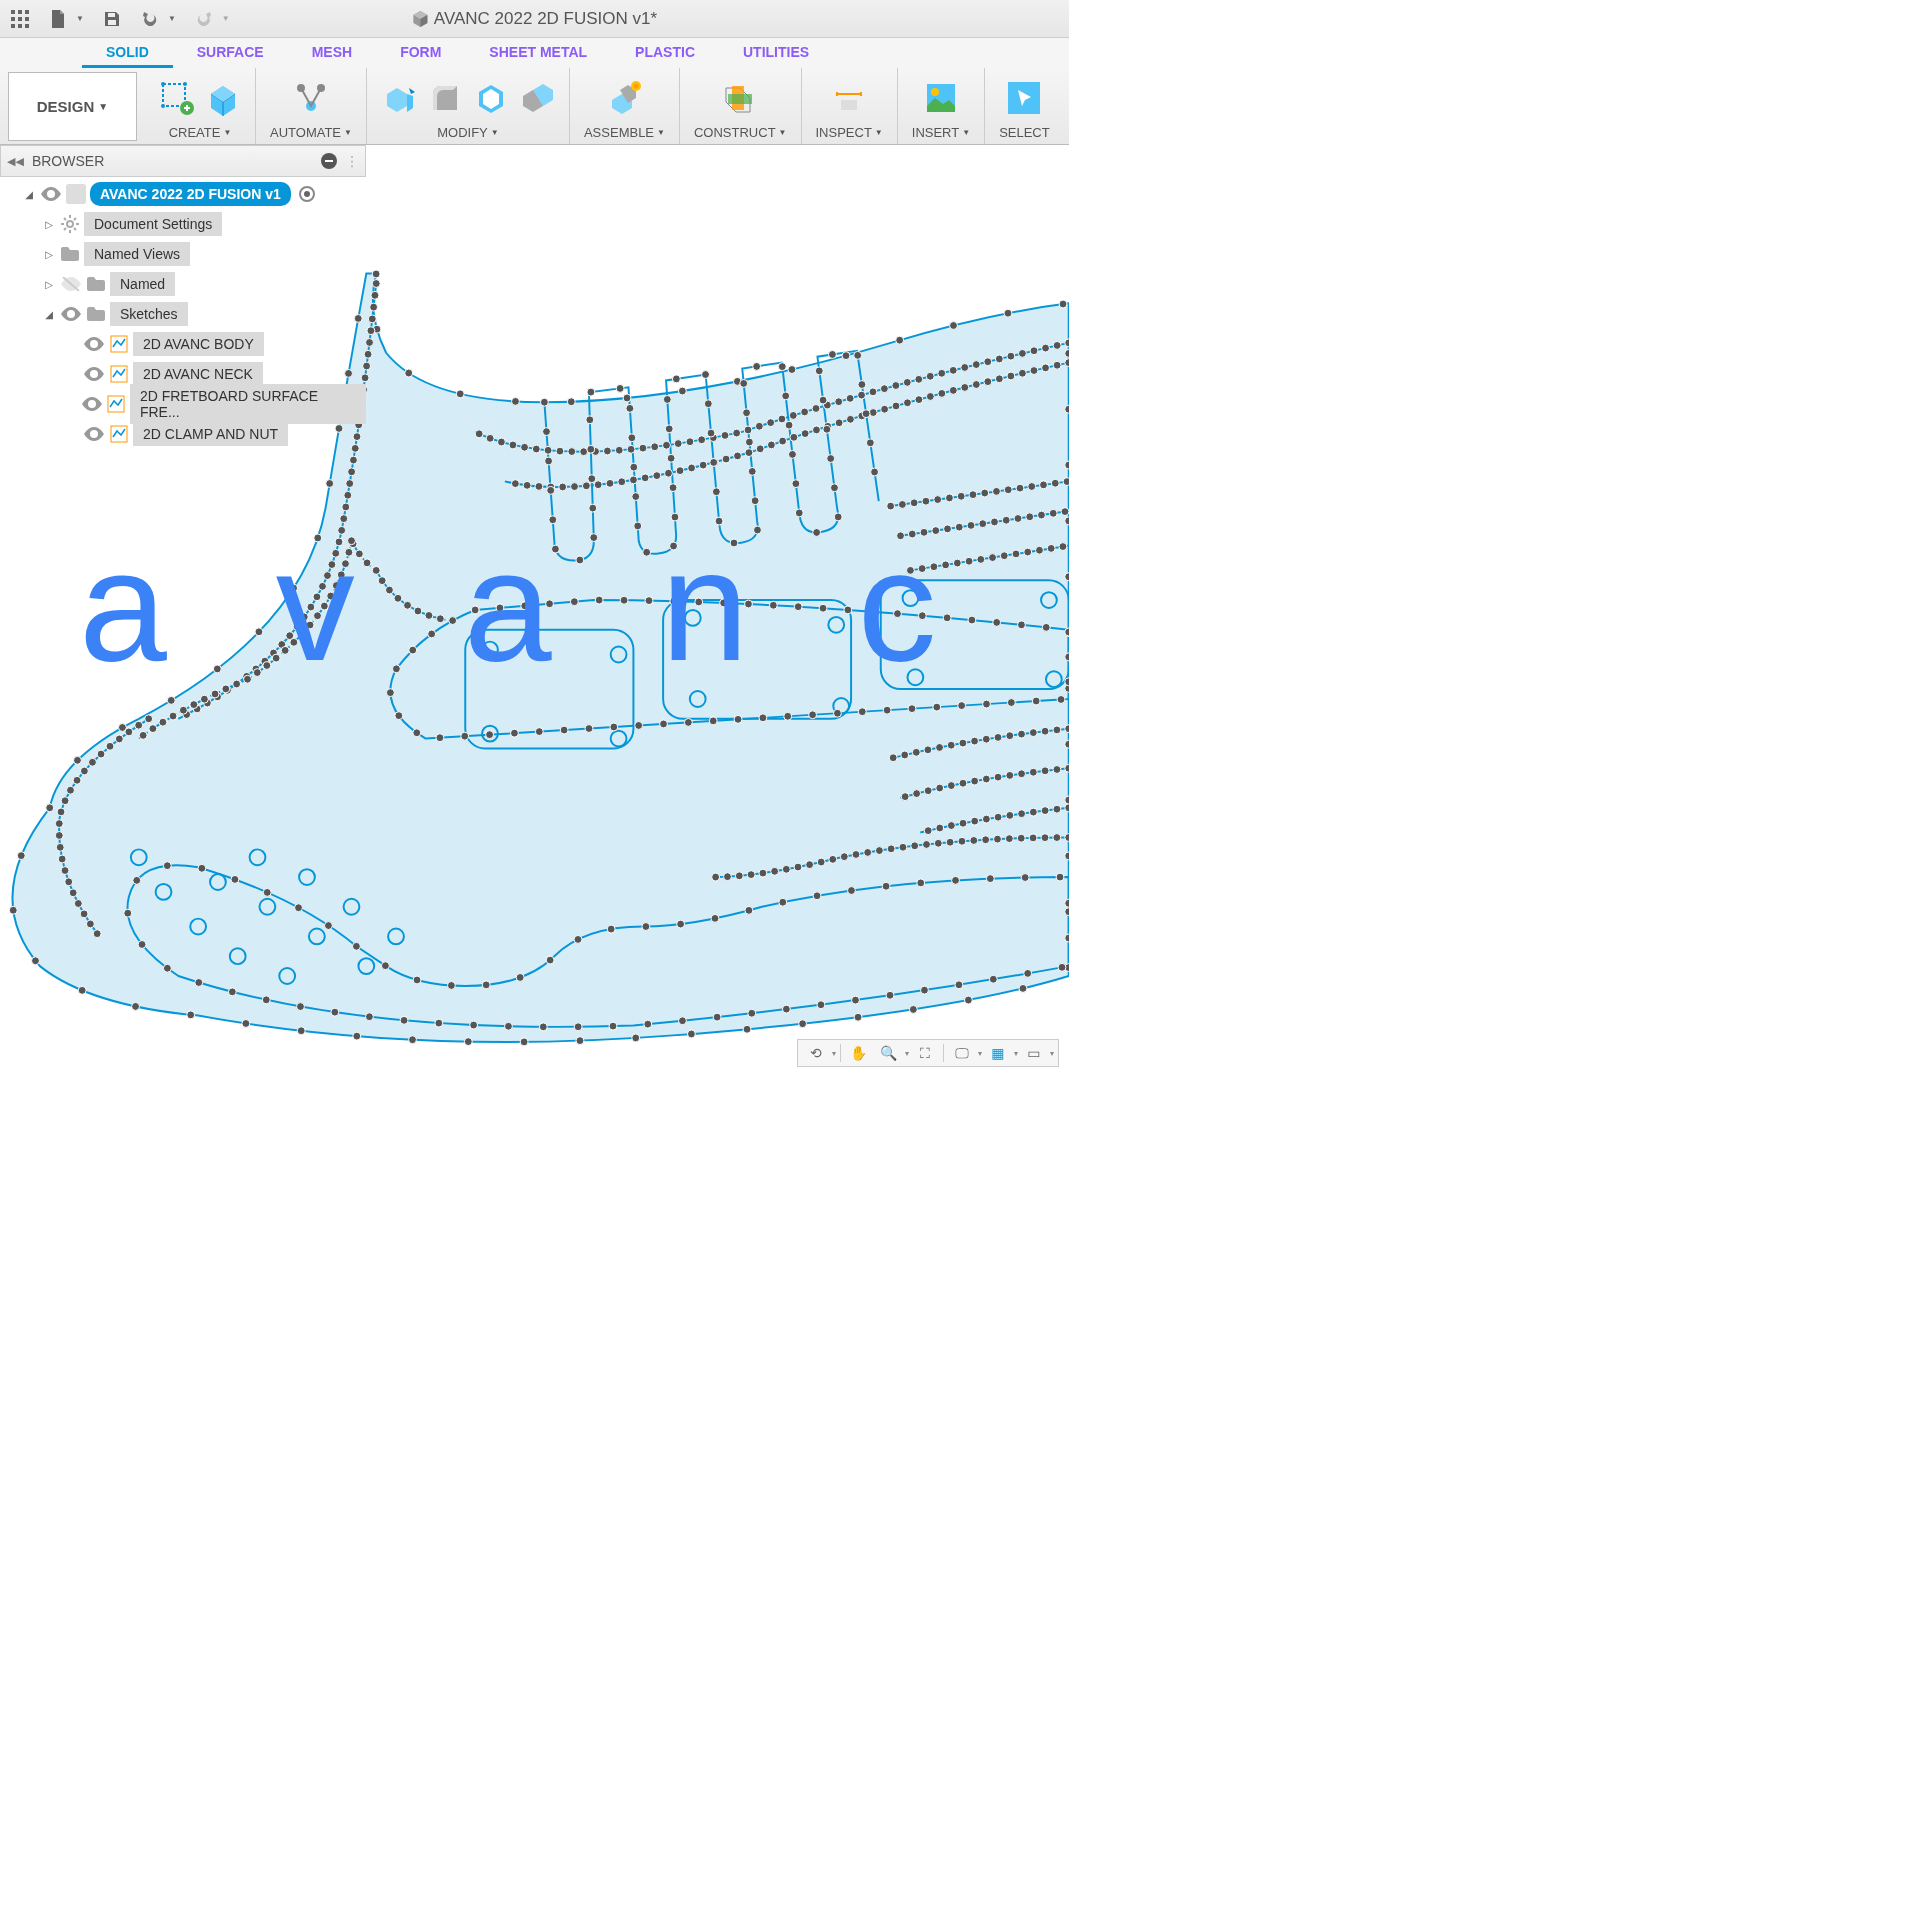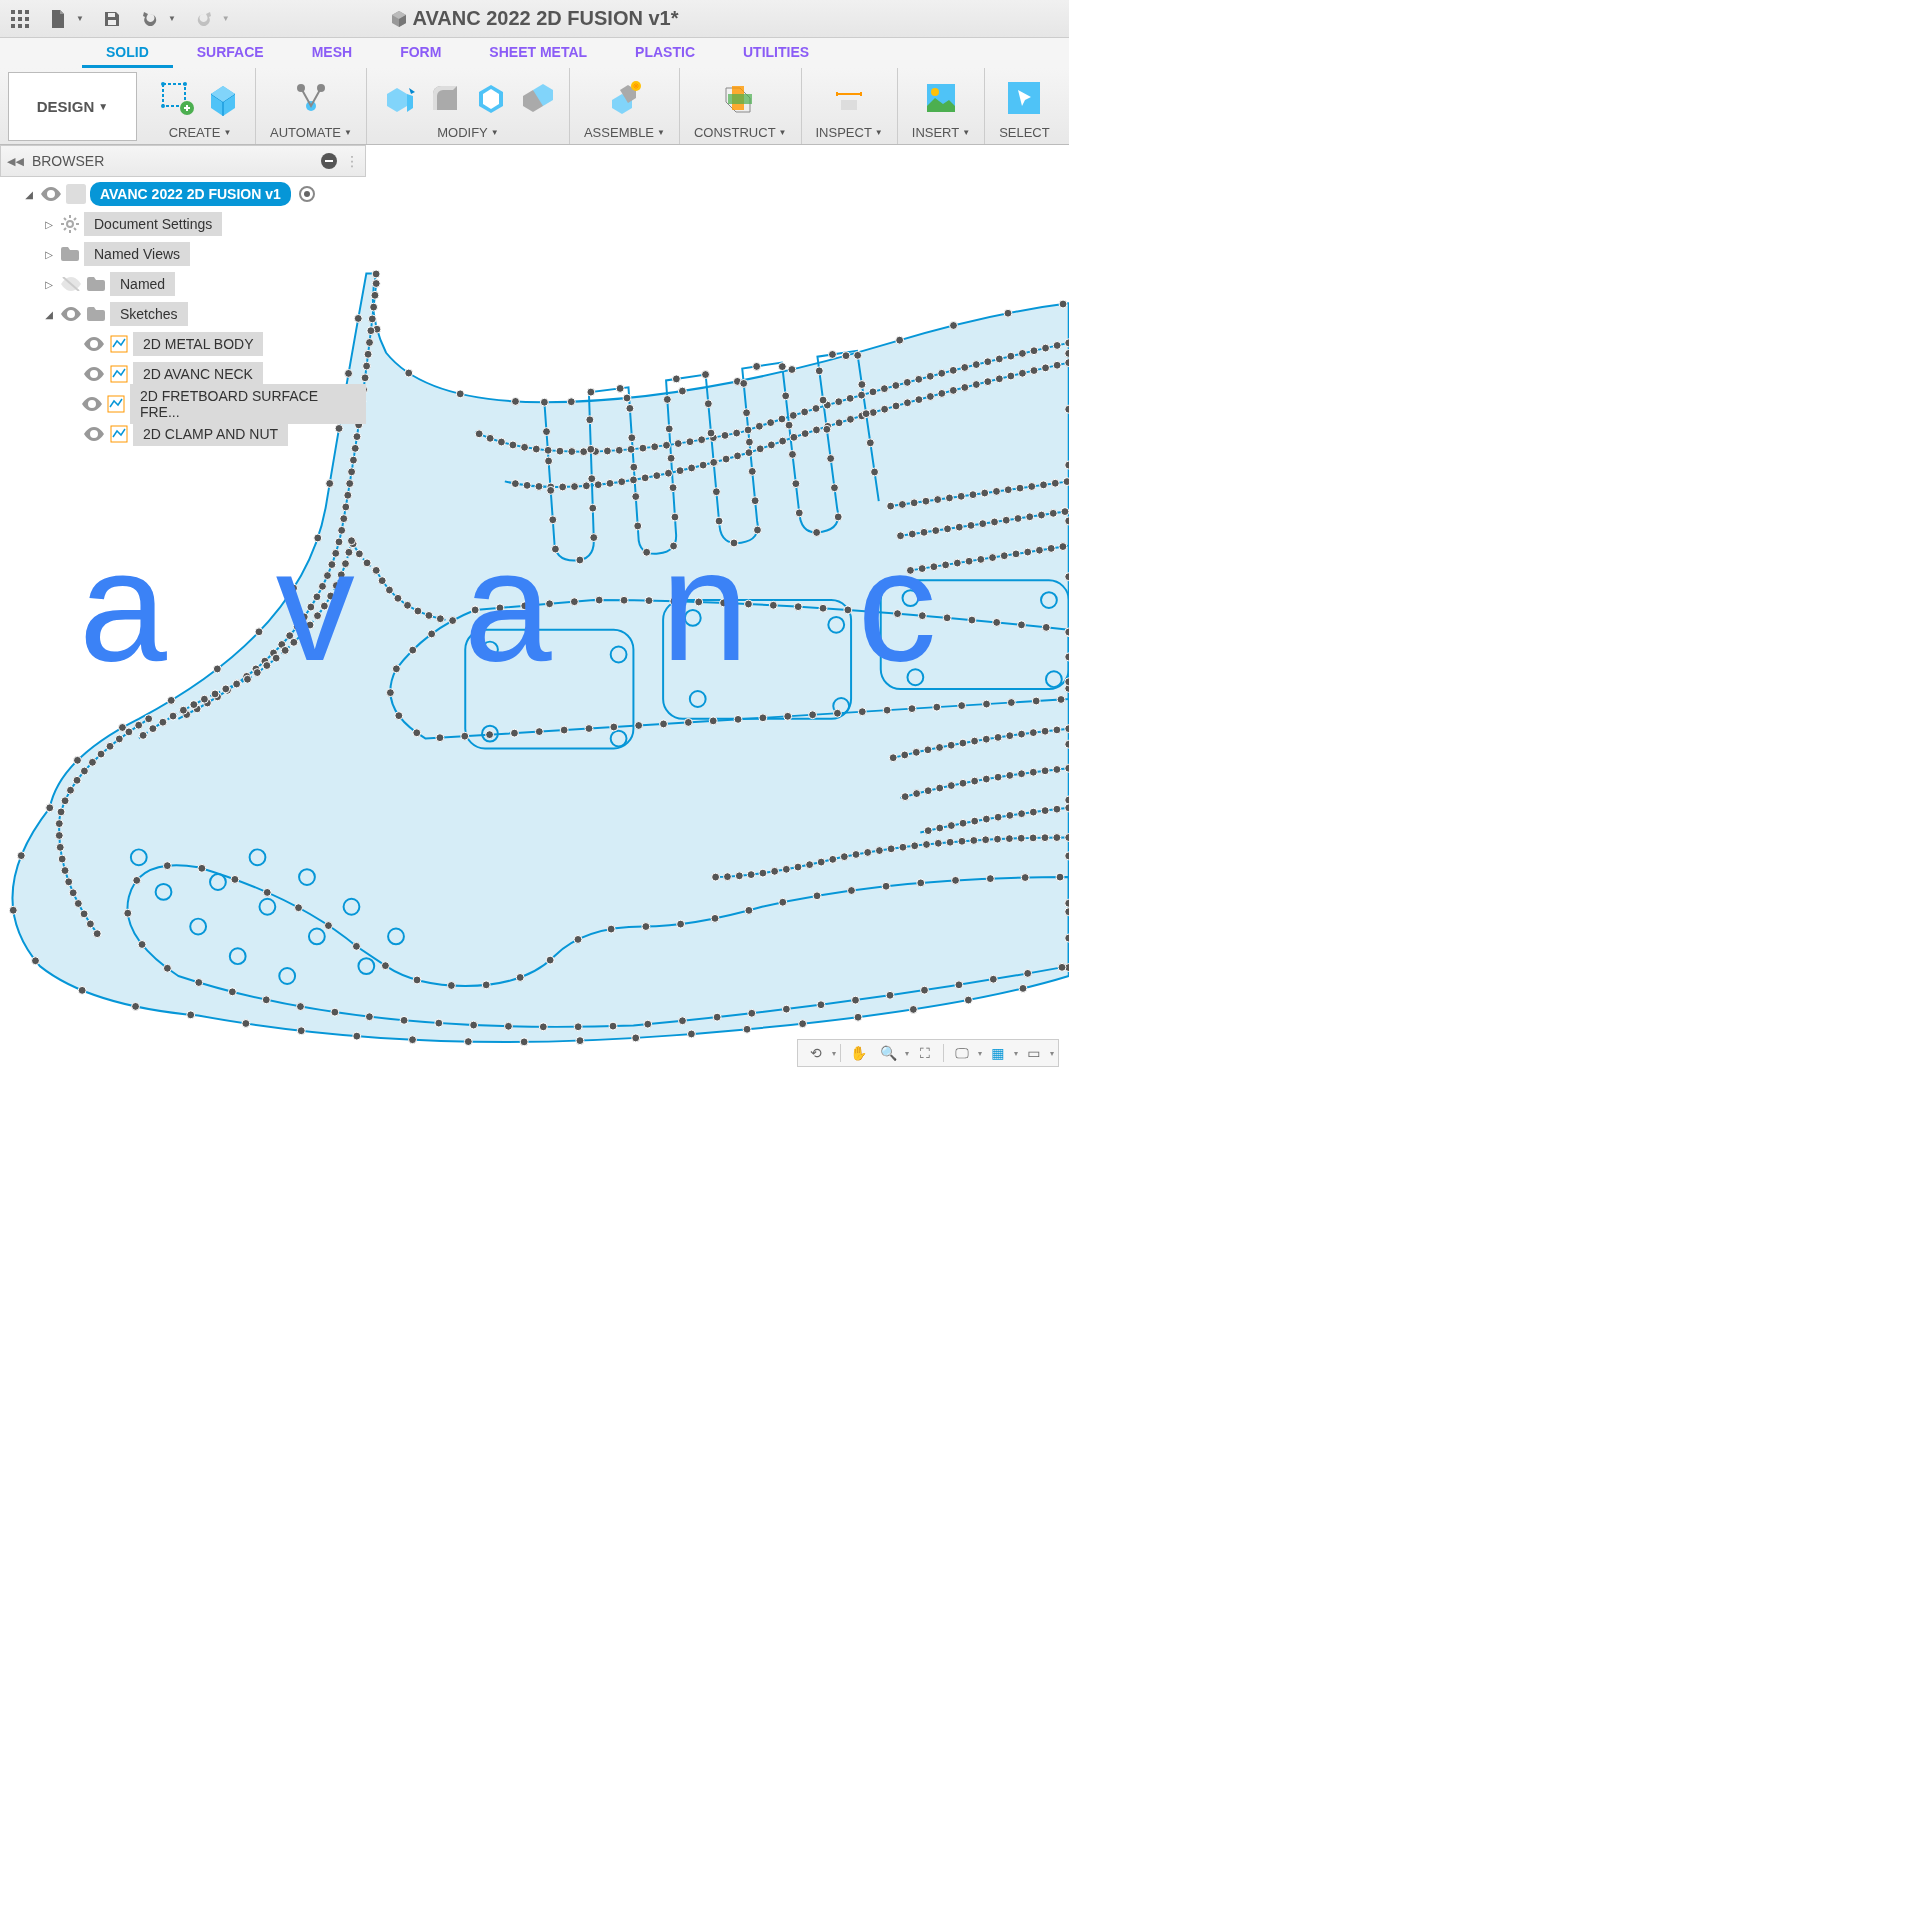--- a/index.html
+++ b/index.html
@@ -3,21 +3,21 @@
 <meta charset="utf-8">
 <style>
 * { box-sizing: border-box; margin: 0; padding: 0; font-family: Arial, sans-serif; }
 body { width: 1069px; height: 1069px; overflow: hidden; background: #fff; position: relative; }
 
 
 .titlebar { height: 38px; background: linear-gradient(#f0f0f0,#e6e6e6); border-bottom: 1px solid #ccc; display: flex; align-items: center; padding: 0 4px; gap: 6px; }
 .ticon { width: 32px; height: 32px; display: flex; align-items: center; justify-content: center; color: #555; cursor:pointer; }
 .ticon svg { width: 18px; height: 18px; fill: #666; }
 .dropdown-arrow { font-size: 8px; color: #666; margin-left: -4px; padding-right: 6px; }
-.title { position: absolute; left: 50%; transform: translateX(-50%); color: #555; font-size: 20px; display: flex; align-items: center; gap: 6px; font-weight: bold;}
+.title { position: absolute; left: 50%; transform: translateX(-50%); color: #555; font-size: 17px; display: flex; align-items: center; gap: 6px;}
 .cube-icon { width:16px; height:16px; fill:#888; }
 
 
 .ribbon-tabs { height: 30px; background: #f5f5f5; display: flex; padding-left: 82px; gap: 0; border-bottom: 0;}
 .rtab { padding: 6px 24px; font-size: 14px; color: #8b5cf6; font-weight: bold; cursor:pointer;}
 .rtab.active { color: #0696d7; border-bottom: 3px solid #0696d7; }
 
 
 .ribbon { height: 77px; background: linear-gradient(#f5f5f5,#e8e8e8); border-bottom: 1px solid #bbb; display: flex; align-items: stretch; }
 .ribbon-group { display: flex; flex-direction: column; align-items: center; justify-content: space-between; padding: 4px 14px 2px; border-right: 1px solid #ccc; position: relative; text-align: right;}
@@ -348,21 +348,21 @@
           <svg viewBox="0 0 20 14">
             <path d="M10 0C4 0 0 7 0 7s4 7 10 7 10-7 10-7S16 0 10 0zm0 11a4 4 0 1 1 0-8 4 4 0 0 1 0 8z"></path>
           </svg>
         </span>
       <span class="ticon2">
           <svg class="sketch-ico" viewBox="0 0 18 18">
             <rect x="1" y="1" width="16" height="16" fill="none" stroke="#ff9800" stroke-width="1"></rect>
             <path d="M3 12l4-6 4 4 4-6" stroke="#0696d7" stroke-width="1.5" fill="none"></path>
           </svg>
         </span>
-      <span class="label">2D METAL BODY</span>
+      <span class="label">2D AVANC BODY</span>
     </div>
     <div class="tree-row sel">
       <span class="indent" style="width:79px"></span>
       <span class="eye">
           <svg viewBox="0 0 20 14">
             <path d="M10 0C4 0 0 7 0 7s4 7 10 7 10-7 10-7S16 0 10 0zm0 11a4 4 0 1 1 0-8 4 4 0 0 1 0 8z"></path>
           </svg>
         </span>
       <span class="ticon2">
           <svg class="sketch-ico" viewBox="0 0 18 18">

